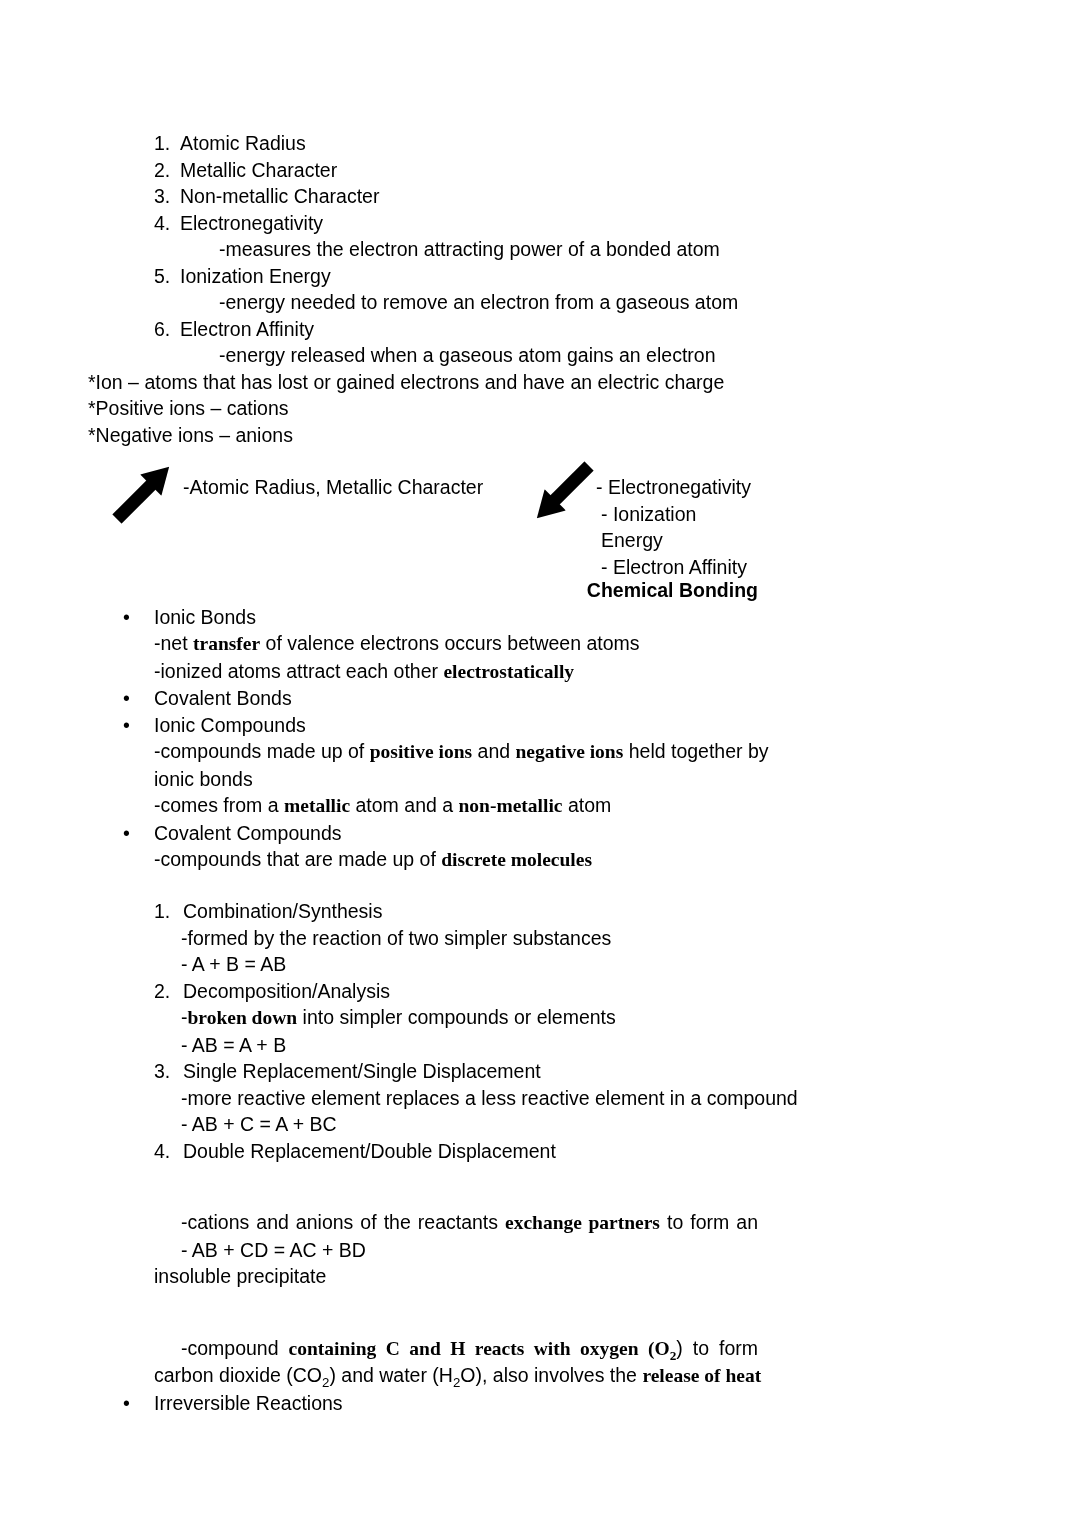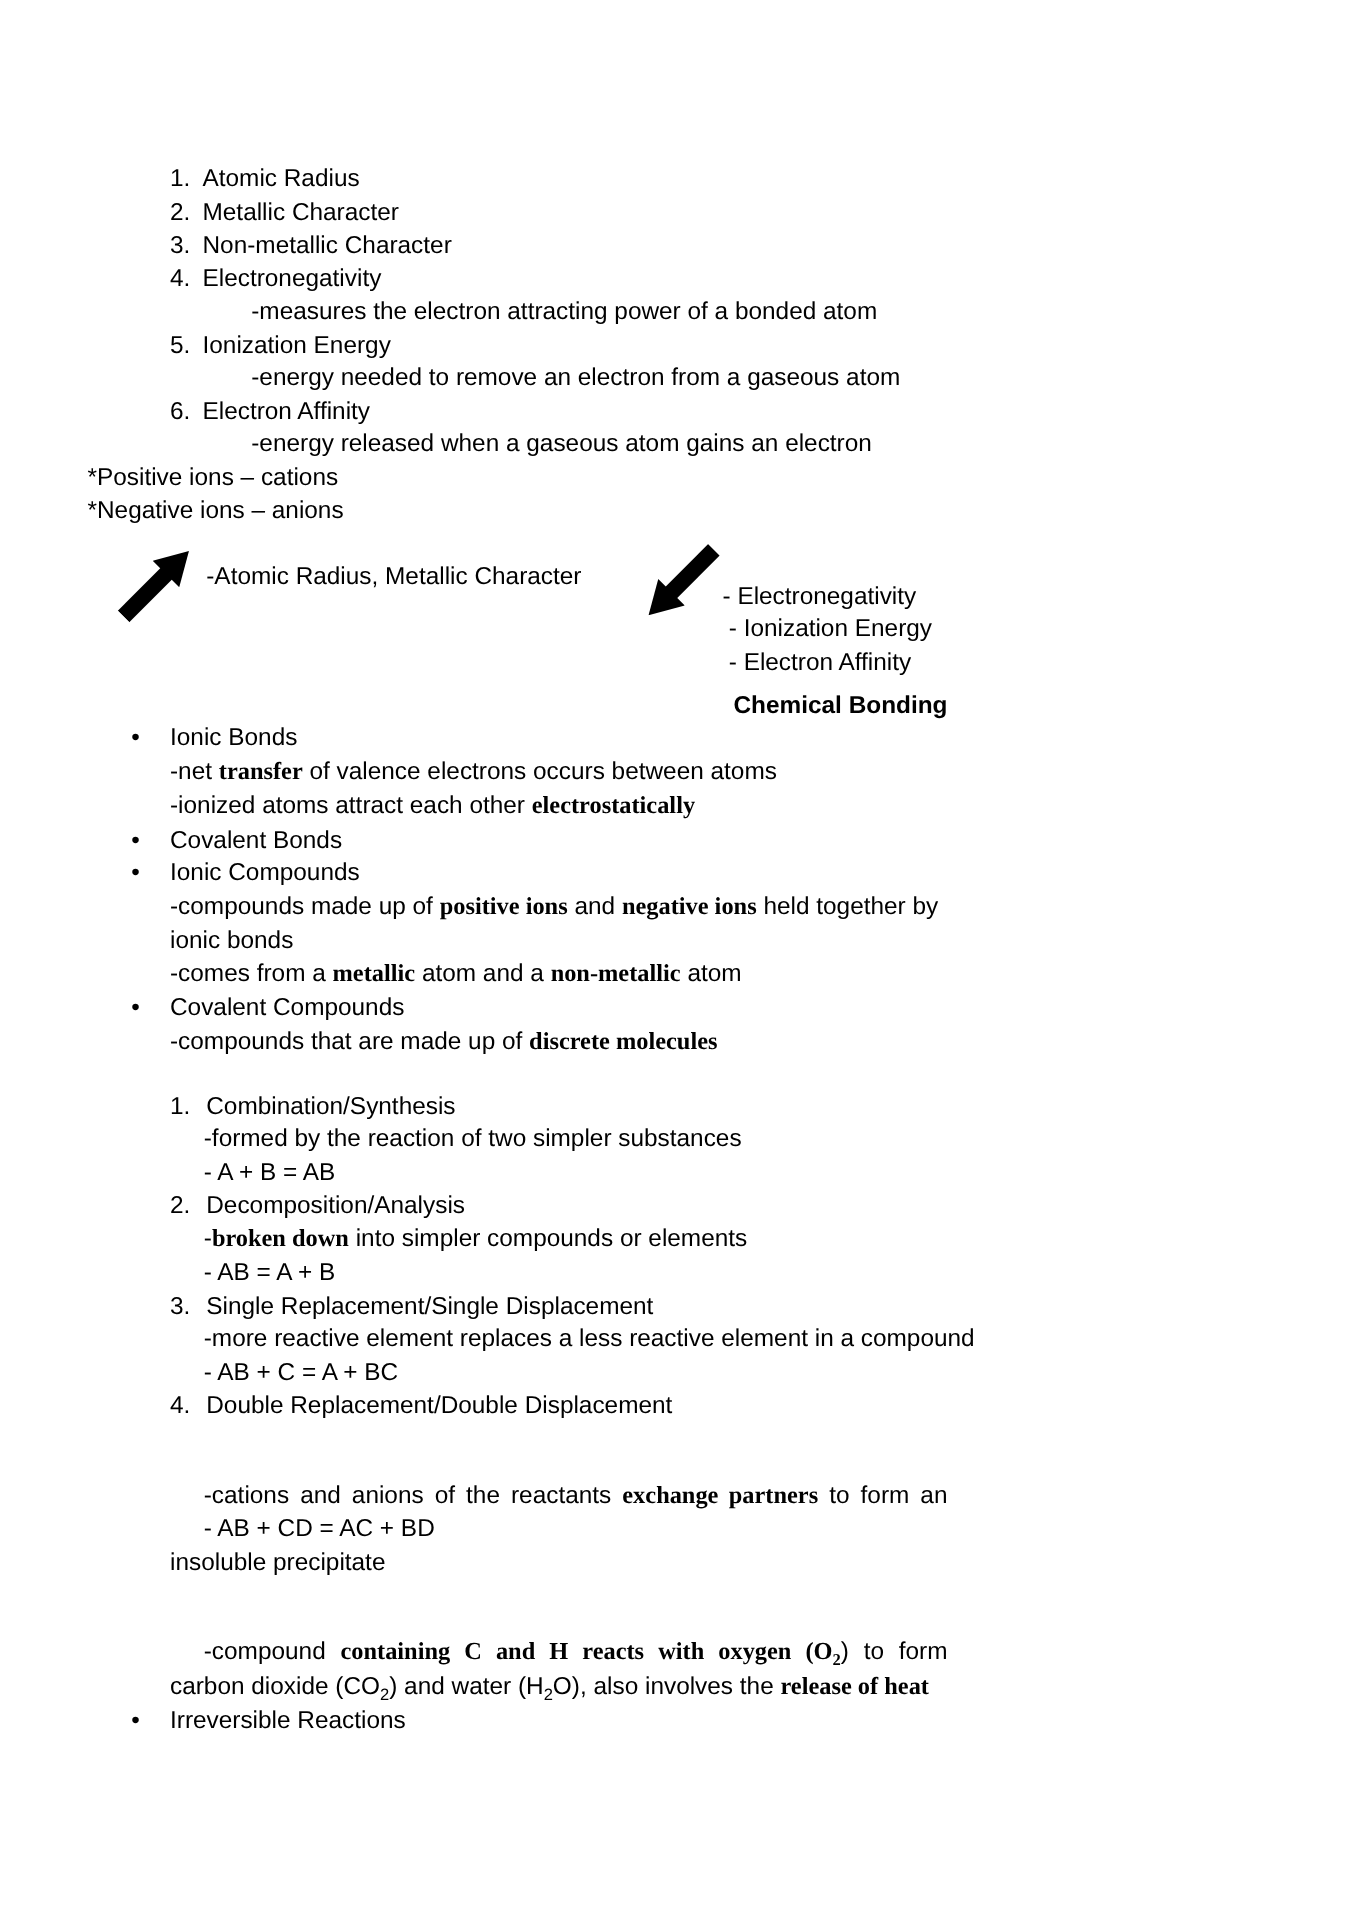--- a/index.html
+++ b/index.html
@@ -2,21 +2,21 @@
 <html><head>
 <meta charset="utf-8">
 <style>
   html,body{margin:0;padding:0;}
   body{
     width:1080px;height:1527px;background:#ffffff;overflow:hidden;
     font-family:"Liberation Sans","DejaVu Sans",sans-serif;
     font-size:19.5px;color:#000;
   }
   .page{position:relative;width:888px;height:1527px;box-sizing:border-box;
-        padding:130px 130px 0 70px;background:#ffffff;}
+        padding:130px 130px 0 88px;background:#ffffff;}
   .ln{position:relative;line-height:26.5px;white-space:nowrap;}
   .bd{font-weight:bold;font-family:Liberation Serif, serif;}
   sub{font-size:0.68em;line-height:0;}
   .head{font-weight:bold;text-align:right;}
   .num1{padding-left:66px;}
   .num1 .mk{display:inline-block;width:26px;}
   .num2{padding-left:66px;}
   .num2 .mk{display:inline-block;width:29px;}
   .def1{padding-left:131px;}
   .def2{padding-left:66px;}
@@ -25,36 +25,37 @@
   .bullet{padding-left:66px;}
   .bullet .bl{position:absolute;left:35px;top:0;}
   .jst{white-space:normal;text-align:justify;text-align-last:justify;margin-top:45px;}
   .gap{height:24.5px;}
   .figure{position:relative;height:129px;}
   .arr{position:absolute;width:74px;height:30px;}
   .arr svg{display:block;}
   .arr-ne{left:18px;top:30px;transform:rotate(-45deg);}
   .arr-sw{left:438px;top:29px;transform:rotate(135deg);}
   .fig-inc-label{position:absolute;left:95px;top:26px;line-height:26.5px;white-space:nowrap;}
-  .fig-dec-labels{position:absolute;left:508px;top:42px;line-height:26.5px;}
+  .fig-dec-labels{position:absolute;left:508px;top:26px;line-height:26.5px;}
   .fig-dec-labels .dec2{margin-left:5px;}
 </style>
 </head>
 <body>
 
 <div class="page" id="doc">
     <div class="ln num1"><span class="mk">1.</span><span>Atomic Radius</span></div>
     <div class="ln num1"><span class="mk">2.</span><span>Metallic Character</span></div>
     <div class="ln num1"><span class="mk">3.</span><span>Non-metallic Character</span></div>
     <div class="ln num1"><span class="mk">4.</span><span>Electronegativity</span></div>
     <div class="ln def1"><span>-measures the electron attracting power of a bonded atom</span></div>
     <div class="ln num1"><span class="mk">5.</span><span>Ionization Energy</span></div>
     <div class="ln def1"><span>-energy needed to remove an electron from a gaseous atom</span></div>
     <div class="ln num1"><span class="mk">6.</span><span>Electron Affinity</span></div>
     <div class="ln def1"><span>-energy released when a gaseous atom gains an electron</span></div>
+    <div class="ln star"><span>*Ion – atoms that has lost or gained electrons and have an electric charge</span></div>
     <div class="ln star"><span>*Positive ions – cations</span></div>
     <div class="ln star"><span>*Negative ions – anions</span></div>
     <div class="figure">
       <span class="arr arr-ne">
         <svg width="74" height="30" viewBox="0 0 74 30">
           <rect x="0" y="8.5" width="50" height="13" fill="#000000"></rect>
           <polygon points="48,0 74,15 48,30" fill="#000000"></polygon>
         </svg>
       </span>
       <div class="fig-inc-label">-Atomic Radius, Metallic Character</div>

